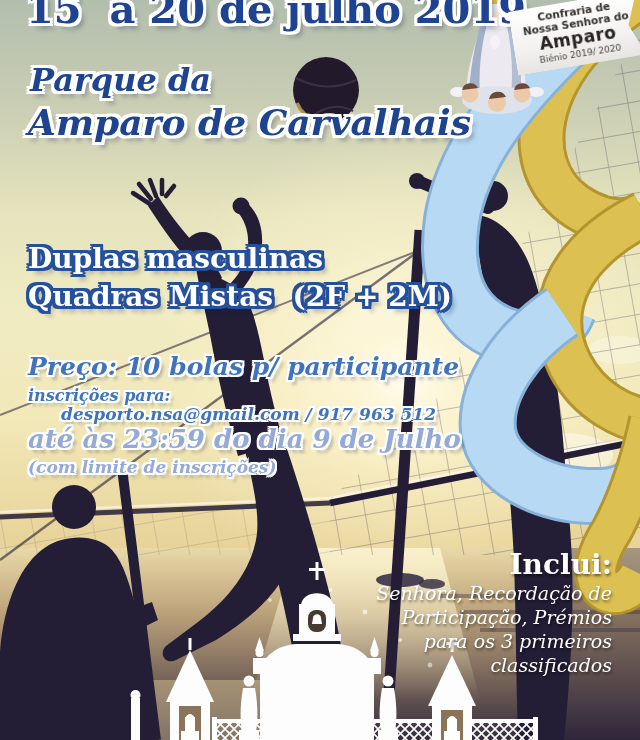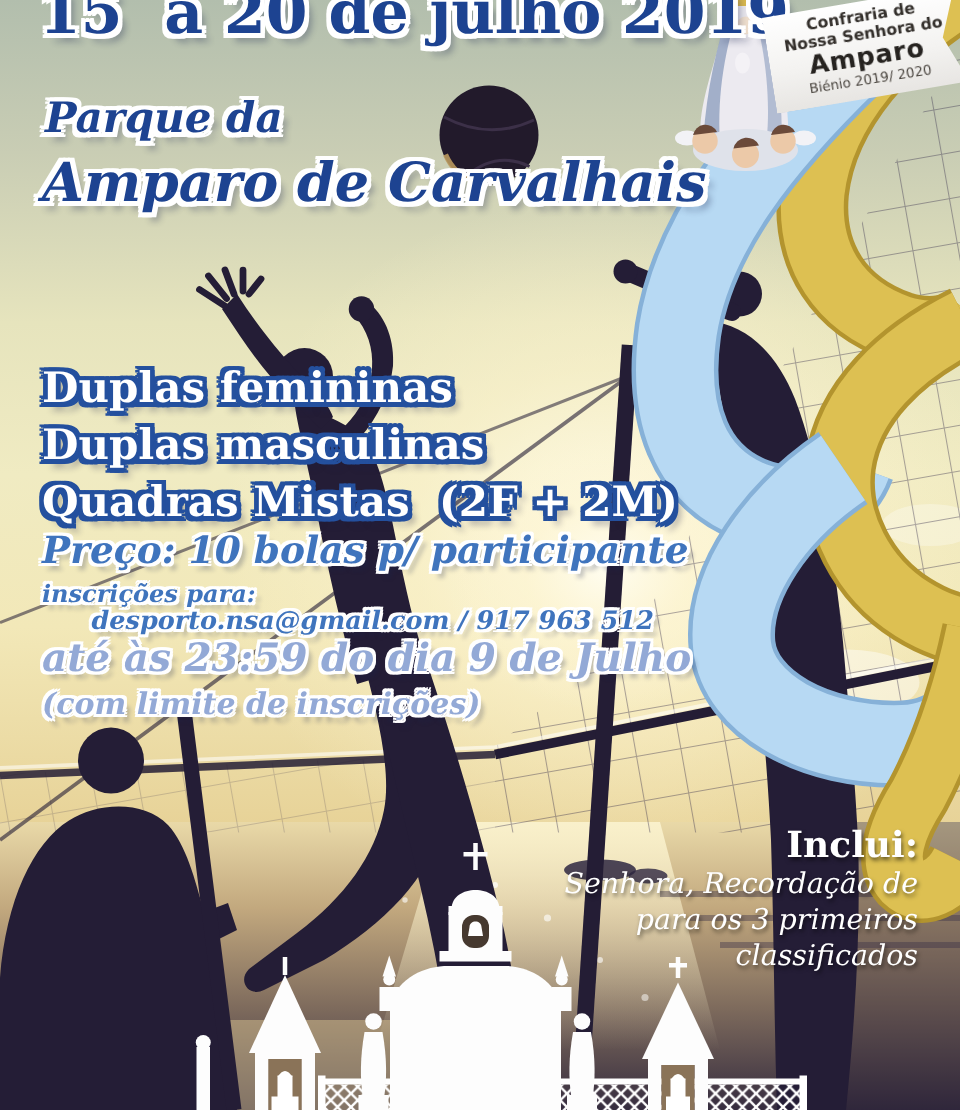--- a/index.html
+++ b/index.html
@@ -38,31 +38,31 @@
     color:#fff;font-weight:bold;
     text-shadow:
       -3px -3px 0 #24509e, -3px 3px 0 #24509e, 3px -3px 0 #24509e, 3px 3px 0 #24509e,
       -3px 0 0 #24509e, 3px 0 0 #24509e, 0 -3px 0 #24509e, 0 3px 0 #24509e,
       -2px -2px 0 #24509e, 2px 2px 0 #24509e, -2px 2px 0 #24509e, 2px -2px 0 #24509e,
       5px 6px 4px rgba(25,30,70,.30);
   }
   .white-plain{color:#fff;text-shadow:1px 2px 3px rgba(0,0,0,.55);}
 
   .dates{left:26px;top:-12px;font-size:40px;letter-spacing:0px;}
-  .venue1{left:30px;top:64px;font-size:28px;font-style:italic;}
+  .venue1{left:30px;top:64px;font-size:32px;font-style:italic;}
   .venue2{left:28px;top:104px;font-size:36px;font-style:italic;}
   .cats{left:28px;top:240px;font-size:28px;line-height:38px;}
   .price{left:28px;top:354px;font-size:25px;}
   .reg-label{left:28px;top:388px;font-size:16px;}
   .reg-contact{left:28px;top:406px;font-size:17px;padding-left:33px;}
   .deadline{left:28px;top:426px;font-size:26px;}
-  .limit{left:28px;top:459px;font-size:20px;}
+  .limit{left:28px;top:459px;font-size:17px;}
 
   .includes{right:28px;top:550px;text-align:right;}
-  .includes .inc-title{font-size:24px;font-weight:bold;display:block;margin-bottom:2px;}
+  .includes .inc-title{font-size:28px;font-weight:bold;display:block;margin-bottom:2px;}
   .includes .inc-line{font-size:19px;font-style:italic;display:block;line-height:24px;}
 
   .banner{
     position:absolute;left:512px;top:4px;width:130px;height:66px;
     background:linear-gradient(180deg,#ffffff 0%,#f3f2f0 60%,#e7e5e2 100%);
     transform:rotate(-9deg);transform-origin:40px 30px;
     clip-path:polygon(0 2%, 100% 0%, 90% 50%, 100% 98%, 0 100%);
     text-align:center;padding-top:5px;box-sizing:border-box;
     font-family:"DejaVu Sans", sans-serif;
     filter:drop-shadow(2px 3px 3px rgba(40,40,60,.35));
@@ -290,34 +290,34 @@
       </g>
     </g>
   </svg>
 
   <div class="txt dates blue-ow pre">15  a 20 de julho 2019</div>
 
   <div class="txt venue1 blue-ow">Parque da</div>
   <div class="txt venue2 blue-ow">Amparo de Carvalhais</div>
 
   <div class="txt cats">
-    <div class="white-ob pre">Duplas femininas</div>
     <div class="white-ob pre">Duplas masculinas</div>
     <div class="white-ob pre">Quadras Mistas  (2F + 2M)</div>
   </div>
 
   <div class="txt price mblue-ow">Preço: 10 bolas p/ participante</div>
   <div class="txt reg-label mblue-ow">inscrições para:</div>
   <div class="txt reg-contact mblue-ow">desporto.nsa@gmail.com / 917 963 512</div>
   <div class="txt deadline lblue-ow">até às 23:59 do dia 9 de Julho</div>
   <div class="txt limit lblue-ow">(com limite de inscrições)</div>
 
   <div class="txt includes white-plain">
     <span class="inc-title">Inclui:</span>
     <span class="inc-line">Senhora, Recordação de</span>
+    <span class="inc-line">Participação, Prémios</span>
     <span class="inc-line">para os 3 primeiros</span>
     <span class="inc-line">classificados</span>
   </div>
 
   <div class="banner">
     <span class="b1">Confraria de</span>
     <span class="b1">Nossa Senhora do</span>
     <span class="b3">Amparo</span>
     <span class="b4">Biénio 2019/ 2020</span>
   </div>

